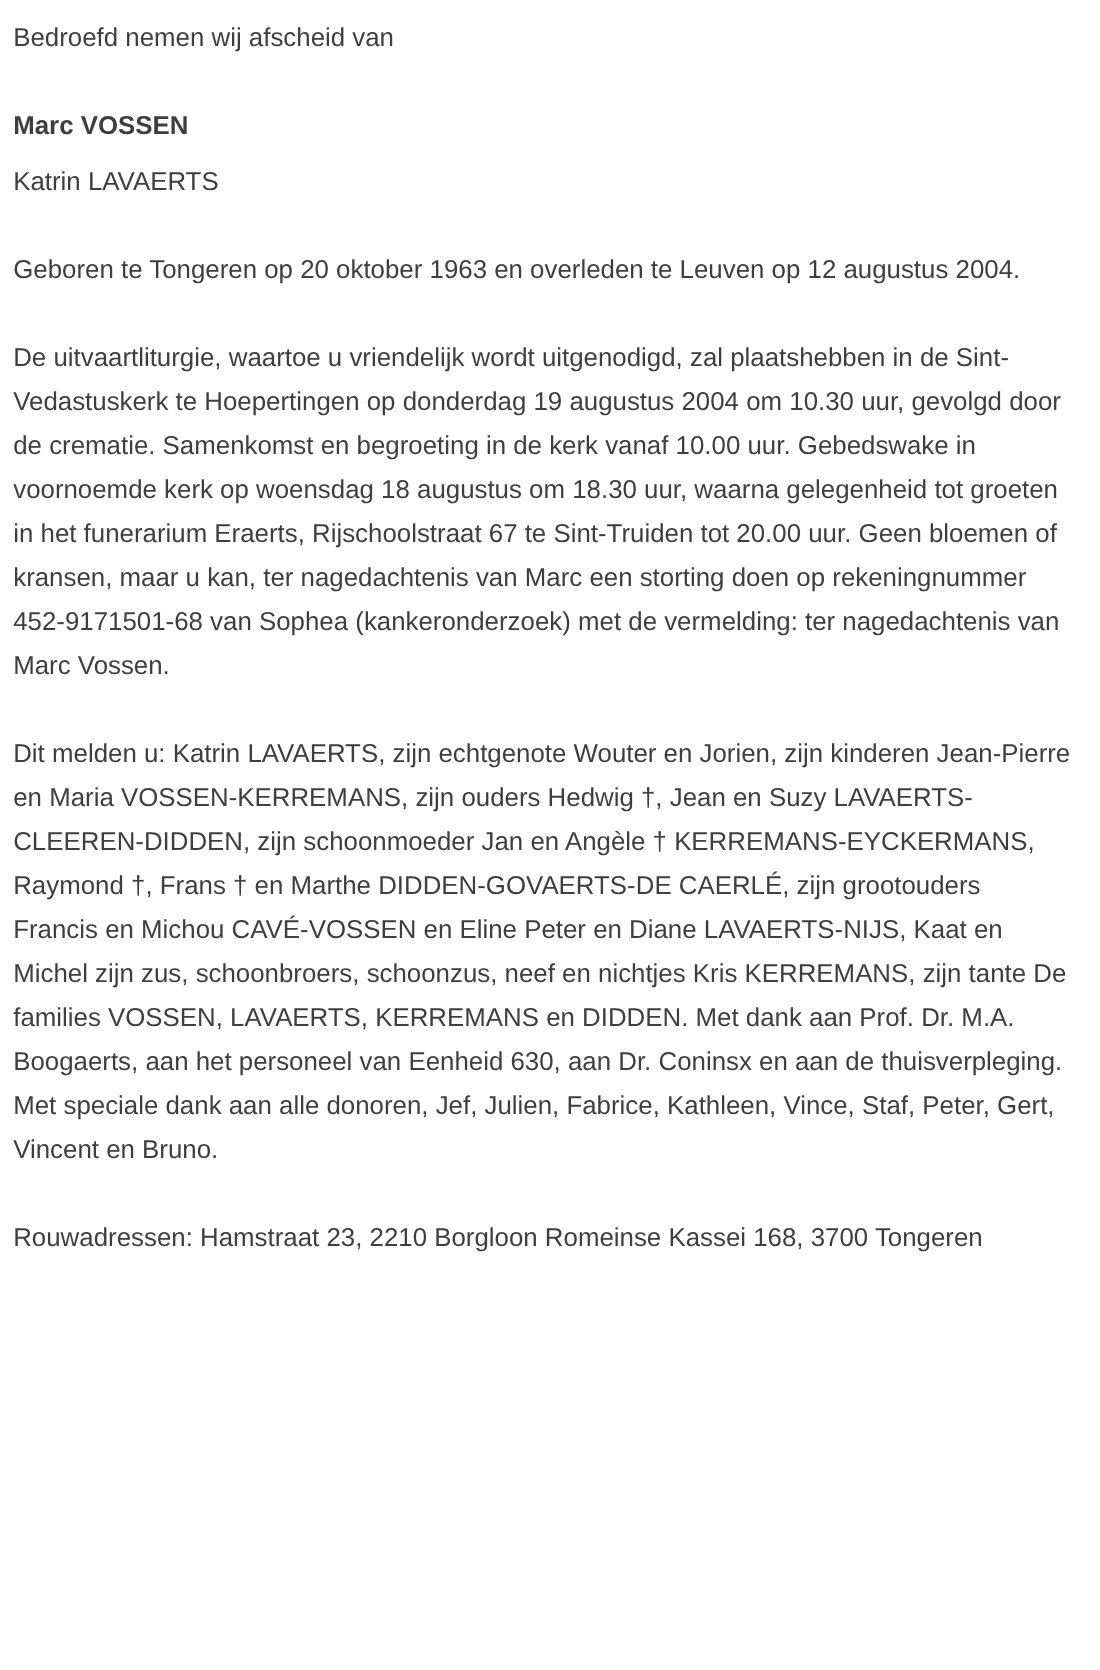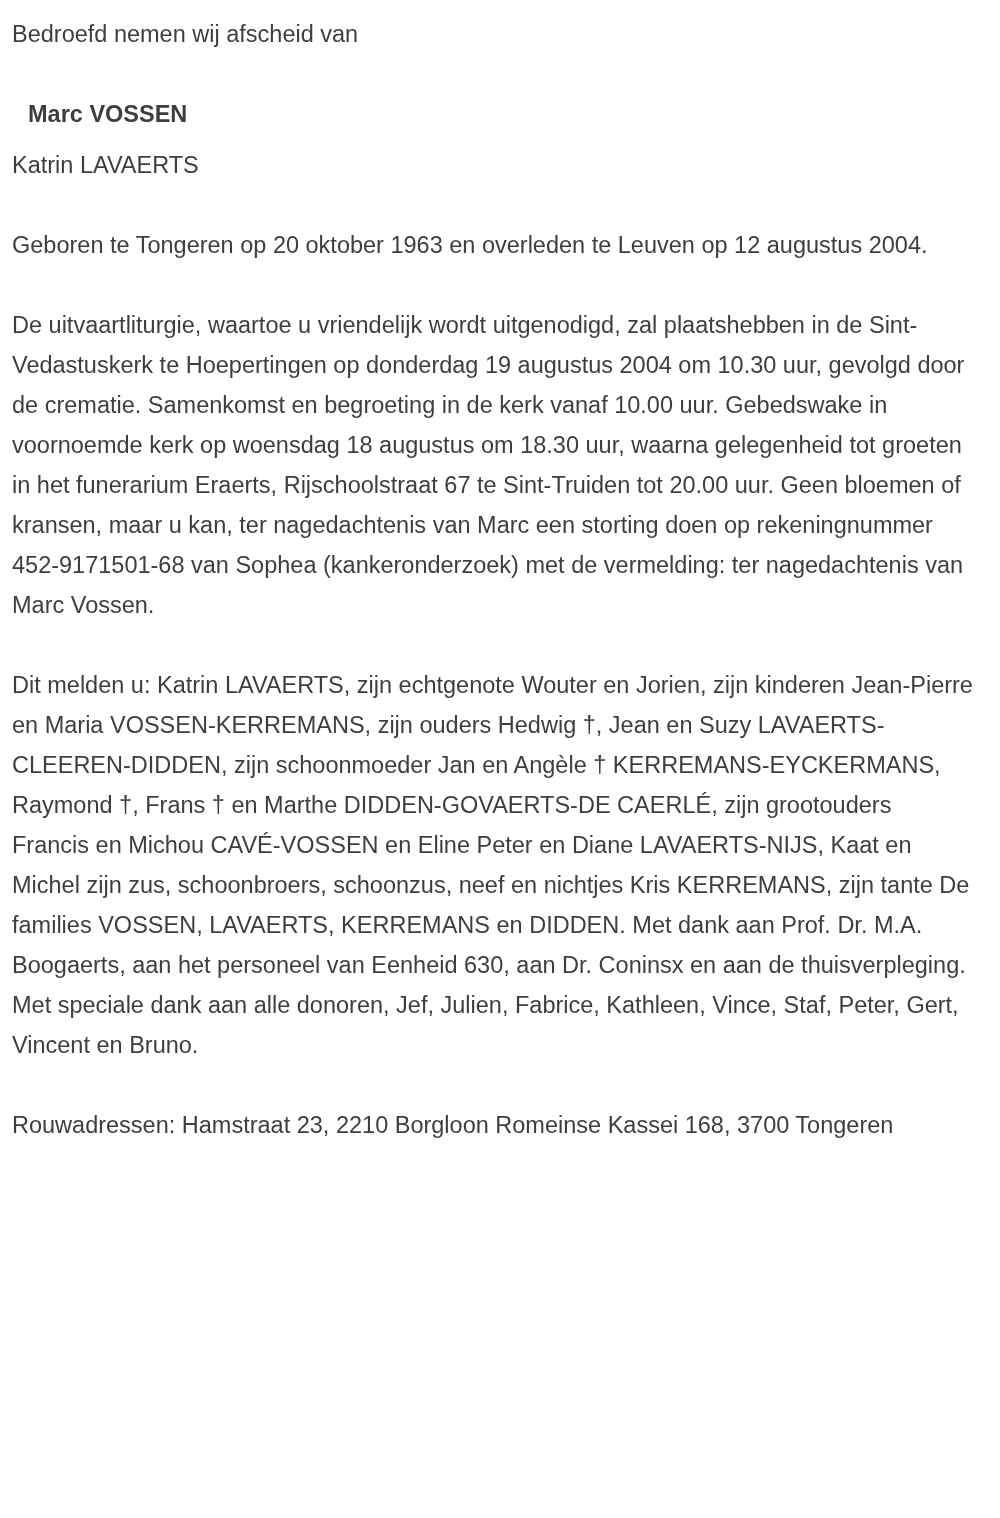--- a/index.html
+++ b/index.html
@@ -17,21 +17,21 @@
     line-height: 40px;
     color: #3e3e3e;
     background: #ffffff;
     -webkit-font-smoothing: antialiased;
   }
   .para {
     margin: 0 0 40px 0;
   }
   .name-line {
     font-weight: 700;
-    margin: 0 0 9px 16px;
+    margin: 0 0 9px 0;
   }
   .relation-line {
     margin: 0 0 9px 0;
   }
   .spouse-line {
     margin: 11px 0 40px 0;
   }
   .closing {
     margin-bottom: 0;
   }

